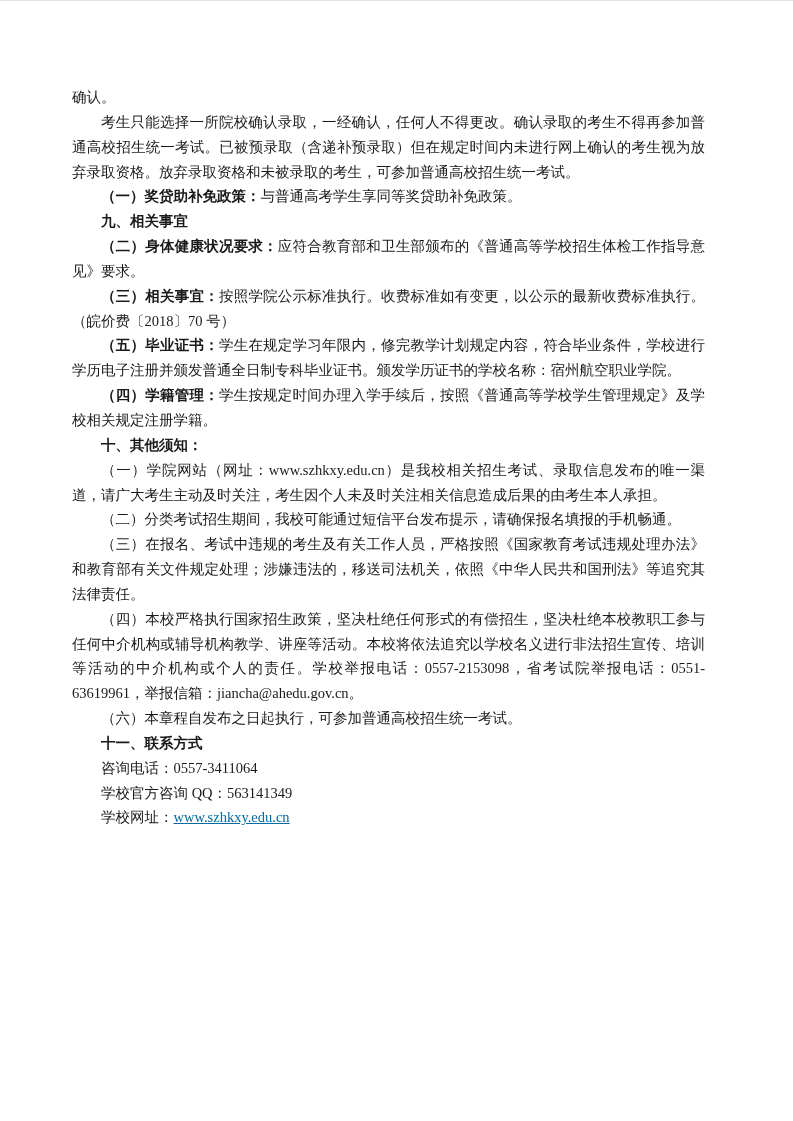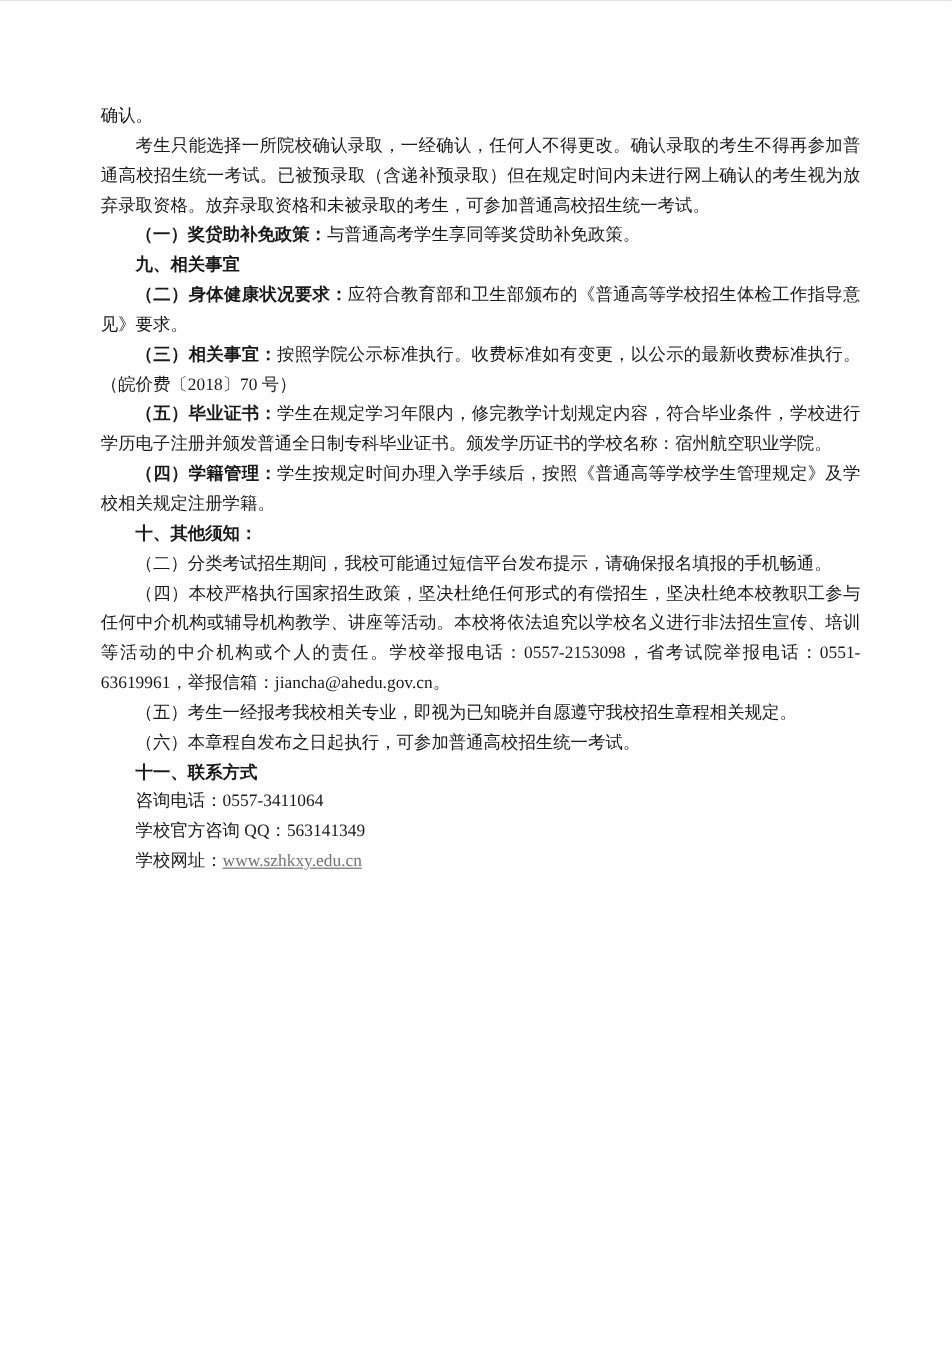--- a/index.html
+++ b/index.html
@@ -9,55 +9,56 @@
     background: #ffffff;
     font-family: "Liberation Serif", "DejaVu Serif", serif;
     color: #1a1a1a;
     position: relative;
     overflow: hidden;
     border-top: 1px solid #e3e3e3;
     box-sizing: border-box;
   }
   .doc {
     position: absolute;
-    left: 84px;
+    left: 72px;
     top: 84px;
     width: 633px;
     font-size: 14.5px;
     line-height: 24.85px;
     letter-spacing: 0;
   }
   .para {
     margin: 0;
     padding: 0;
     text-align: justify;
   }
   .indent, .heading, .labeled, .indent_link { text-indent: 2em; }
   .plain { text-indent: 0; }
   .heading { font-weight: bold; }
   .label { font-weight: bold; }
   a.doclink {
-    color: #737373;
+    color: #0369a1;
     text-decoration: underline;
   }
 </style>
 </head>
 <body>
 
 <div class="doc" id="doc-content">
     <p class="para plain">确认。</p>
     <p class="para indent">考生只能选择一所院校确认录取，一经确认，任何人不得更改。确认录取的考生不得再参加普通高校招生统一考试。已被预录取（含递补预录取）但在规定时间内未进行网上确认的考生视为放弃录取资格。放弃录取资格和未被录取的考生，可参加普通高校招生统一考试。</p>
     <p class="para labeled"><span class="label">（一）奖贷助补免政策：</span>与普通高考学生享同等奖贷助补免政策。</p>
     <p class="para heading">九、相关事宜</p>
     <p class="para labeled"><span class="label">（二）身体健康状况要求：</span>应符合教育部和卫生部颁布的《普通高等学校招生体检工作指导意见》要求。</p>
     <p class="para labeled"><span class="label">（三）相关事宜：</span>按照学院公示标准执行。收费标准如有变更，以公示的最新收费标准执行。（皖价费〔2018〕70 号）</p>
     <p class="para labeled"><span class="label">（五）毕业证书：</span>学生在规定学习年限内，修完教学计划规定内容，符合毕业条件，学校进行学历电子注册并颁发普通全日制专科毕业证书。颁发学历证书的学校名称：宿州航空职业学院。</p>
     <p class="para labeled"><span class="label">（四）学籍管理：</span>学生按规定时间办理入学手续后，按照《普通高等学校学生管理规定》及学校相关规定注册学籍。</p>
     <p class="para heading">十、其他须知：</p>
+    <p class="para indent">（一）学院网站（网址：www.szhkxy.edu.cn）是我校相关招生考试、录取信息发布的唯一渠道，请广大考生主动及时关注，考生因个人未及时关注相关信息造成后果的由考生本人承担。</p>
     <p class="para indent">（二）分类考试招生期间，我校可能通过短信平台发布提示，请确保报名填报的手机畅通。</p>
+    <p class="para indent">（三）在报名、考试中违规的考生及有关工作人员，严格按照《国家教育考试违规处理办法》和教育部有关文件规定处理；涉嫌违法的，移送司法机关，依照《中华人民共和国刑法》等追究其法律责任。</p>
     <p class="para indent">（四）本校严格执行国家招生政策，坚决杜绝任何形式的有偿招生，坚决杜绝本校教职工参与任何中介机构或辅导机构教学、讲座等活动。本校将依法追究以学校名义进行非法招生宣传、培训等活动的中介机构或个人的责任。学校举报电话：0557-2153098，省考试院举报电话：0551-63619961，举报信箱：jiancha@ahedu.gov.cn。</p>
-    <p class="para indent">（五）考生一经报考我校相关专业，即视为已知晓并自愿遵守我校招生章程相关规定。</p>
     <p class="para indent">（六）本章程自发布之日起执行，可参加普通高校招生统一考试。</p>
     <p class="para heading">十一、联系方式</p>
     <p class="para indent">咨询电话：0557-3411064</p>
     <p class="para indent">学校官方咨询 QQ：563141349</p>
     <p class="para indent_link">学校网址：<a class="doclink" href="#">www.szhkxy.edu.cn</a></p>
   </div>
 
 </body></html>

